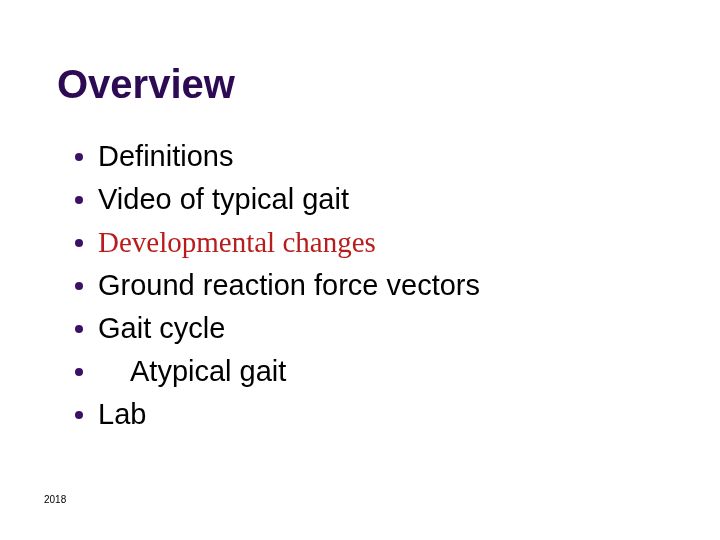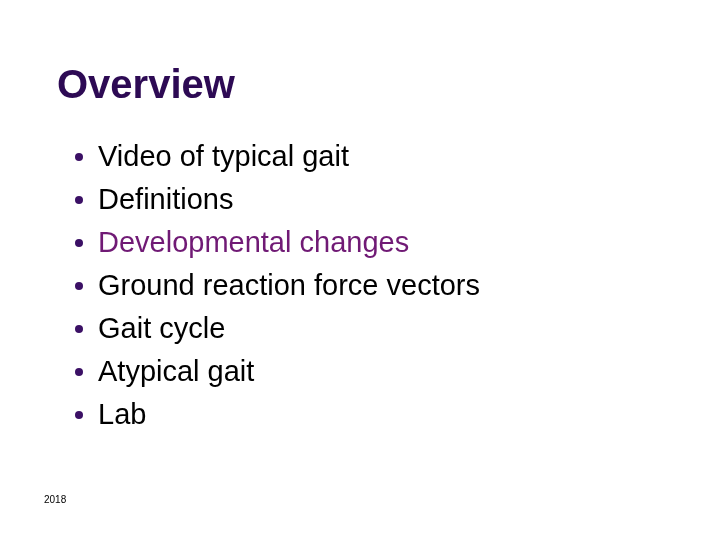--- a/index.html
+++ b/index.html
@@ -143,41 +143,41 @@
       <div class="dot" style="left: 51px; top: 96px; width: 13px; height: 13px; background: rgb(214, 216, 234);"></div>
       <div class="dot" style="left: 17px; top: 112px; width: 13px; height: 13px; background: rgb(214, 216, 234);"></div>
       <div class="dot" style="left: 51px; top: 112px; width: 13px; height: 13px; background: rgb(214, 216, 234);"></div>
     </div>
 
   <div id="title" style="color: rgb(45, 10, 84);">Overview</div>
 
   <ul id="bullets">
     <li>
       <span class="marker" style="background: rgb(59, 16, 101);"></span>
+      <span class="label" style="color: rgb(0, 0, 0);">Definitions</span>
+    </li>
+    <li>
+      <span class="marker" style="background: rgb(59, 16, 101);"></span>
       <span class="label" style="color: rgb(0, 0, 0);">Video of typical gait</span>
     </li>
     <li>
       <span class="marker" style="background: rgb(59, 16, 101);"></span>
-      <span class="label" style="color: rgb(0, 0, 0);">Definitions</span>
-    </li>
-    <li>
-      <span class="marker" style="background: rgb(59, 16, 101);"></span>
-      <span class="label" style="color: #701a75;">Developmental changes</span>
+      <span class="label" style="color: #b91c1c; font-family: Liberation Serif, serif;">Developmental changes</span>
     </li>
     <li>
       <span class="marker" style="background: rgb(59, 16, 101);"></span>
       <span class="label" style="color: rgb(0, 0, 0);">Ground reaction force vectors</span>
     </li>
     <li>
       <span class="marker" style="background: rgb(59, 16, 101);"></span>
       <span class="label" style="color: rgb(0, 0, 0);">Gait cycle</span>
     </li>
     <li>
       <span class="marker" style="background: rgb(59, 16, 101);"></span>
-      <span class="label" style="color: rgb(0, 0, 0);">Atypical gait</span>
+      <span class="label" style="color: rgb(0, 0, 0); margin-left: 32px;">Atypical gait</span>
     </li>
     <li>
       <span class="marker" style="background: rgb(59, 16, 101);"></span>
       <span class="label" style="color: #000000; text-align: center;">Lab</span>
     </li>
   </ul>
 
   <div id="footer-date">2018</div>
 
 

